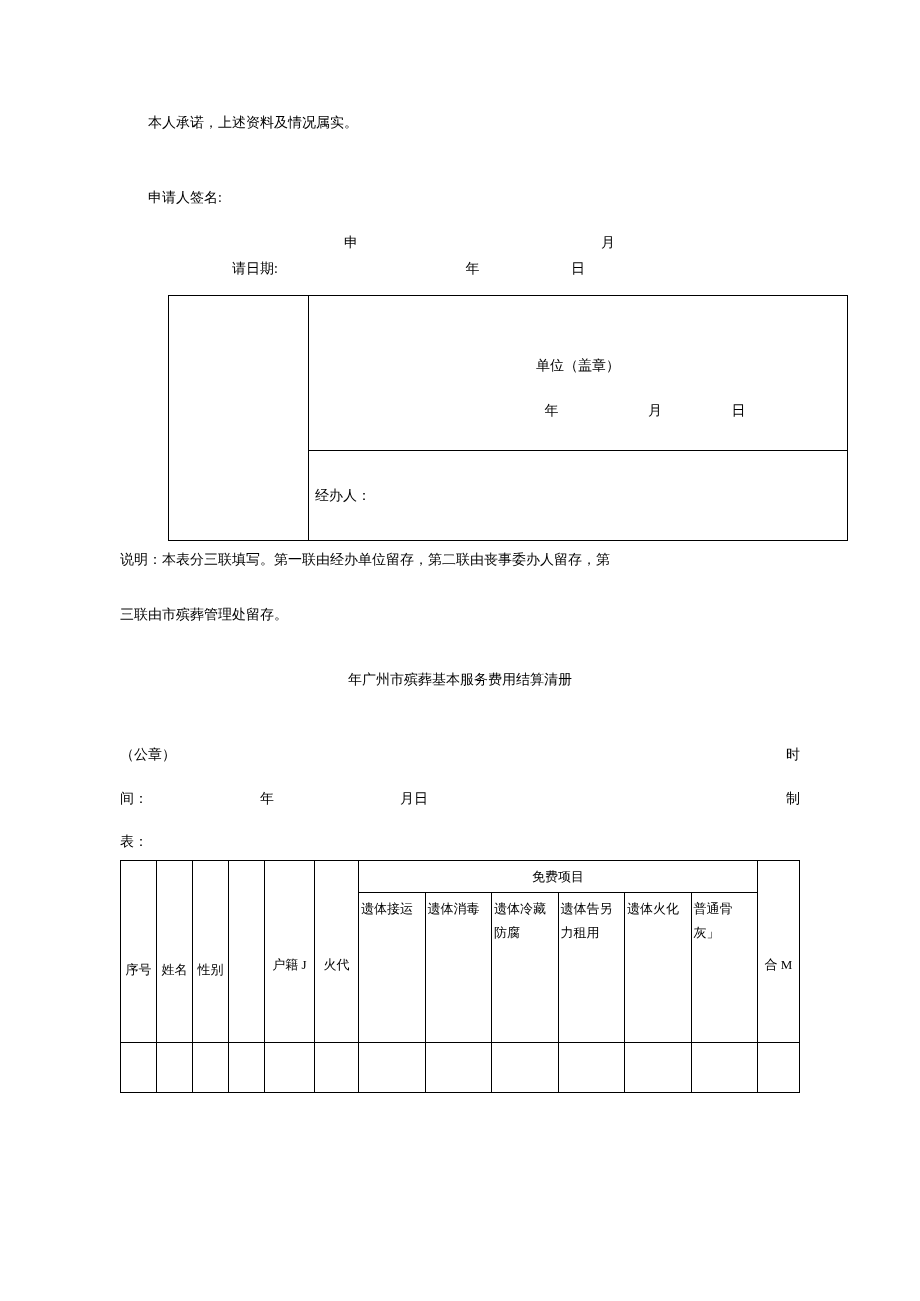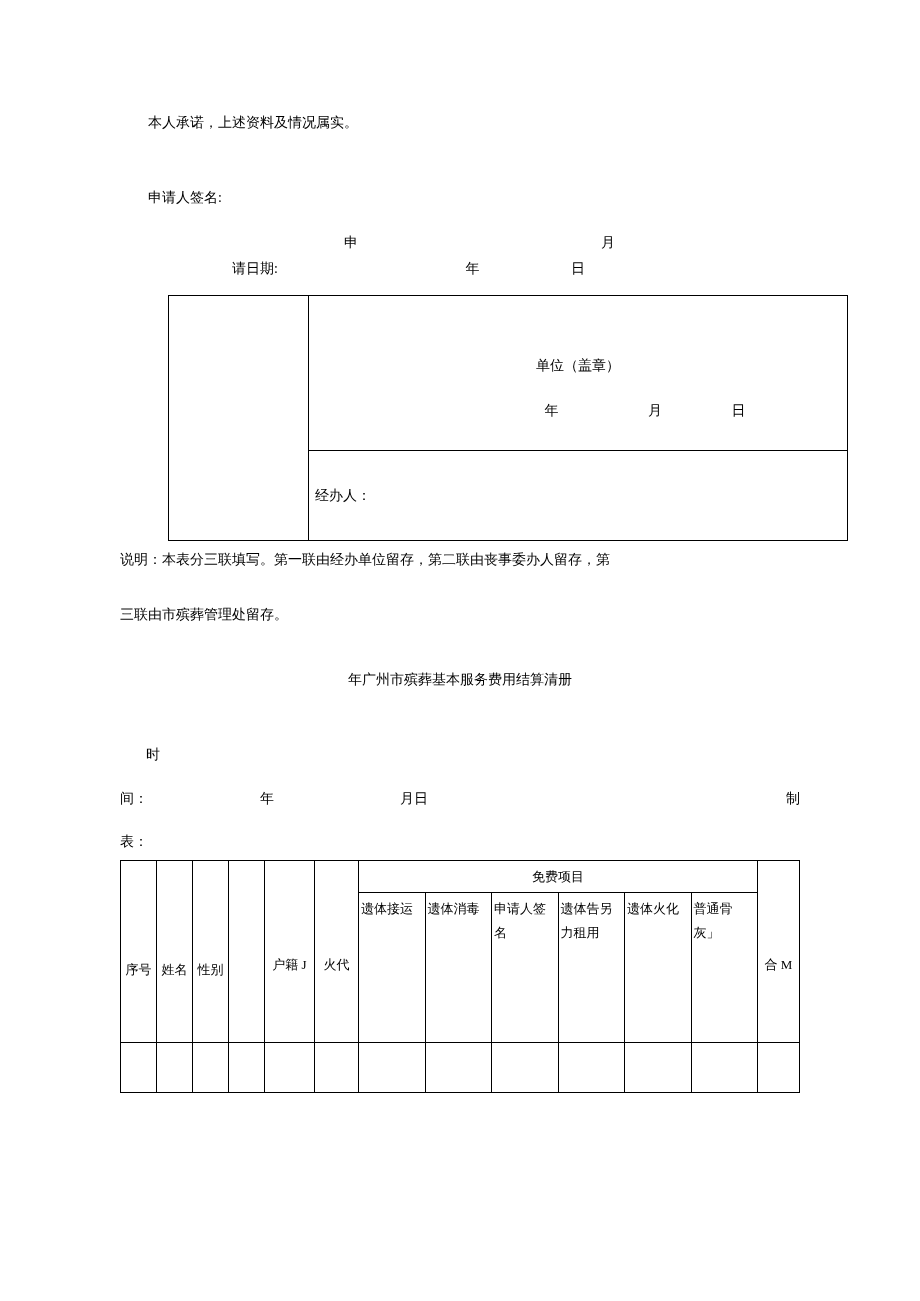--- a/index.html
+++ b/index.html
@@ -100,20 +100,21 @@
   </tr>
 </tbody>
   </table>
 
 <div class="note">说明：本表分三联填写。第一联由经办单位留存，第二联由丧事委办人留存，第</div>
 <div class="note2">三联由市殡葬管理处留存。</div>
 
 <div class="title2">年广州市殡葬基本服务费用结算清册</div>
 
 <div class="meta-row">
+  <div class="mid">（公章）</div>
   <div class="right">时</div>
 </div>
 <div class="meta-row2">
   <div class="a1">间：</div>
   <div class="a2">年</div>
   <div class="a3">月日</div>
   <div class="a4">制</div>
 </div>
 <div class="meta-row3">
   <div class="b1">表：</div>
@@ -142,21 +143,21 @@
     <th rowspan="2" class="vcenter">性别</th>
     <th rowspan="2"></th>
     <th rowspan="2" style="padding-top:30px;">户籍 J</th>
     <th rowspan="2" style="padding-top:30px;">火代</th>
     <th colspan="6" class="center">免费项目</th>
     <th rowspan="2" style="padding-top:30px;">合 M</th>
   </tr>
   <tr class="tall">
     <th>遗体接运</th>
     <th>遗体消毒</th>
-    <th>申请人签名</th>
+    <th>遗体冷藏防腐</th>
     <th>遗体告另力租用</th>
     <th>遗体火化</th>
     <th>普通骨灰」</th>
   </tr>
   <tr class="data-row">
     <td></td>
     <td></td>
     <td></td>
     <td></td>
     <td></td>

